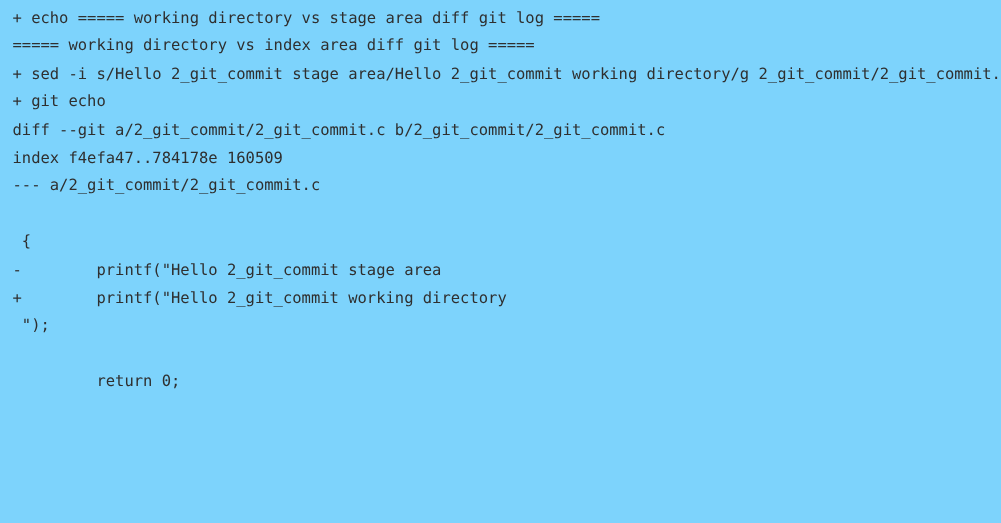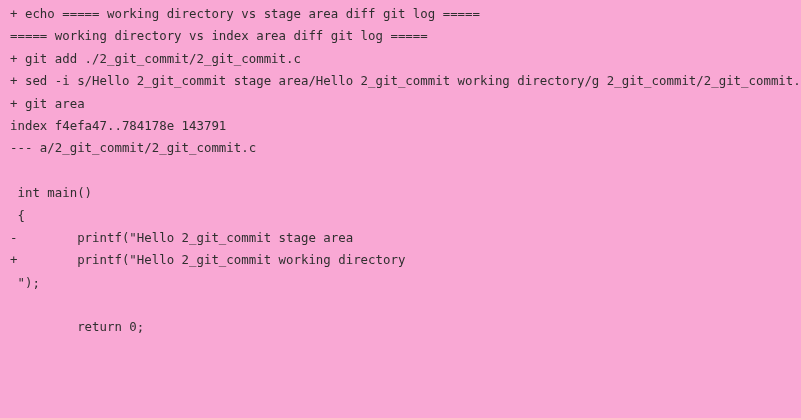--- a/index.html
+++ b/index.html
@@ -11,21 +11,21 @@
     width: 801px;
     height: 418px;
     background: #f1f1f1;
     overflow: hidden;
     font-family: "DejaVu Sans Mono", "Liberation Mono", monospace;
   }
   #terminal {
     position: relative;
     width: 801px;
     height: 418px;
-    background: #f9a8d4;
+    background: #7dd3fc;
     box-sizing: border-box;
     padding: 3px 0 0 10px;
   }
   .line {
     font-family: "DejaVu Sans Mono", "Liberation Mono", monospace;
     font-size: 12.4px;
     line-height: 22.4px;
     height: 22.4px;
     color: #2f2f2f;
     white-space: pre;
@@ -36,26 +36,25 @@
   .line.blank {
     color: transparent;
   }
 </style>
 </head>
 <body>
 
 <div id="terminal">
   <div class="line">+ echo ===== working directory vs stage area diff git log =====</div>
   <div class="line">===== working directory vs index area diff git log =====</div>
-  <div class="line">+ git add ./2_git_commit/2_git_commit.c</div>
   <div class="line">+ sed -i s/Hello 2_git_commit stage area/Hello 2_git_commit working directory/g 2_git_commit/2_git_commit.c</div>
-  <div class="line">+ git area</div>
-  <div class="line">index f4efa47..784178e 143791</div>
+  <div class="line">+ git echo</div>
+  <div class="line">diff --git a/2_git_commit/2_git_commit.c b/2_git_commit/2_git_commit.c</div>
+  <div class="line">index f4efa47..784178e 160509</div>
   <div class="line">--- a/2_git_commit/2_git_commit.c</div>
   <div class="line blank"></div>
-  <div class="line"> int main()</div>
   <div class="line"> {</div>
   <div class="line">-        printf("Hello 2_git_commit stage area</div>
   <div class="line">+        printf("Hello 2_git_commit working directory</div>
   <div class="line"> ");</div>
   <div class="line blank"></div>
   <div class="line">         return 0;</div>
 </div>
 
 </body></html>

